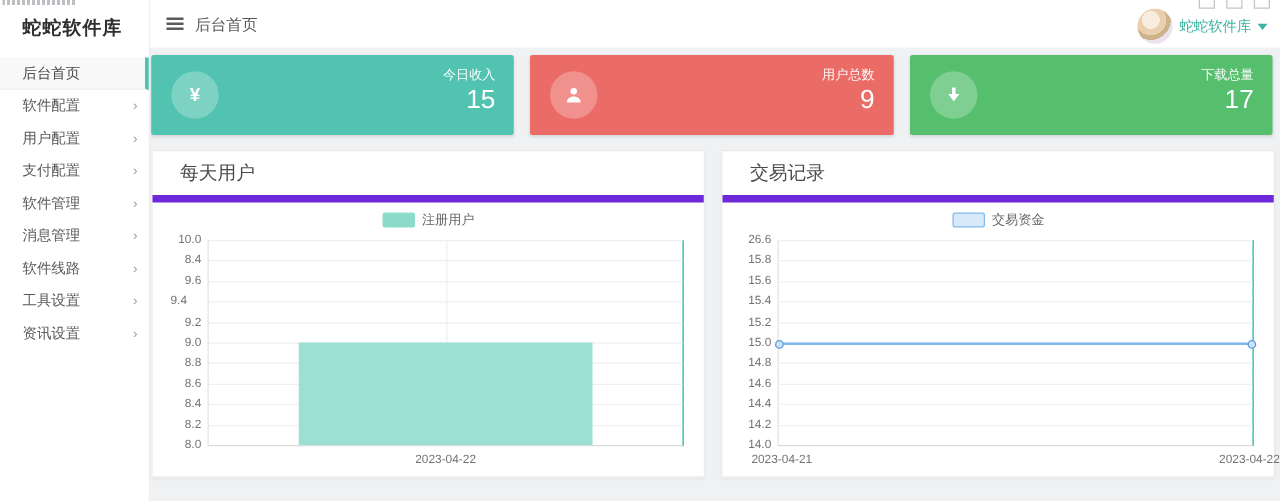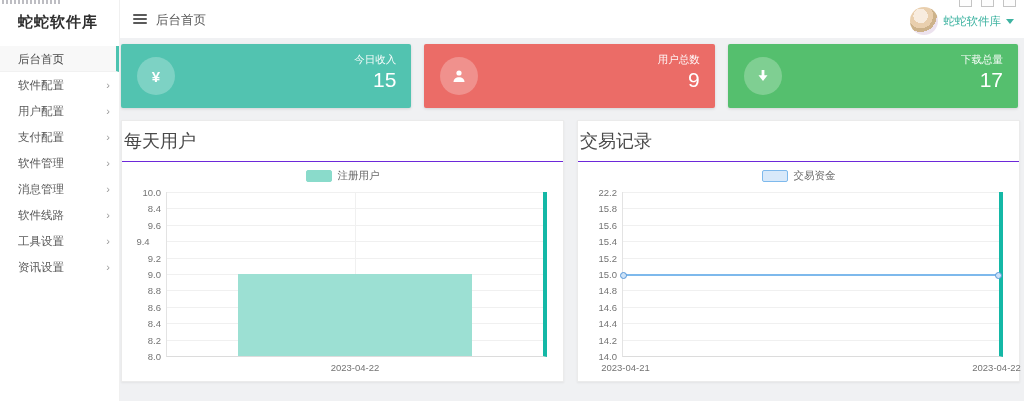--- a/index.html
+++ b/index.html
@@ -42,27 +42,27 @@
         background:rgba(255,255,255,.25);display:flex;align-items:center;justify-content:center;
         color:#fff;font-size:16px;font-weight:bold;}
   .card .meta{position:absolute;right:15px;top:9px;text-align:right;color:#fff;}
   .card .meta .lbl{font-size:10.5px;opacity:.95;}
   .card .meta .val{font-size:21px;line-height:1.25;}
 
   
   .panels-row{position:absolute;left:121px;right:4px;top:120px;bottom:19px;display:flex;gap:13px;}
   .panel{flex:1;background:#fff;border:1px solid #ebebeb;box-shadow:0 1px 2px rgba(0,0,0,.06);
          box-sizing:border-box;display:flex;flex-direction:column;}
-  .panel-title{padding:8px 2px;font-size:18px;color:#4a4a4a;border-bottom:1px solid #6d28d9;}
+  .panel-title{padding:8px 22px;font-size:15px;color:#4a4a4a;border-bottom:6px solid #6d28d9;}
   .chart-area{position:relative;flex:1;}
   .legend{position:absolute;top:7px;left:0;right:0;display:flex;justify-content:center;align-items:center;gap:6px;}
   .legend .sw{width:26px;height:12px;border-radius:2px;box-sizing:border-box;}
   .legend .lg-lbl{font-size:10.5px;color:#666;}
   .plot{position:absolute;left:44px;right:16px;top:30px;bottom:24px;
-        border-left:1px solid #e3e3e3;border-bottom:1px solid #dcdcdc;border-right:4px solid #14b8a6;}
+        border-left:1px solid #e3e3e3;border-bottom:1px solid #dcdcdc;border-right:1px solid #14b8a6;}
   .gridline{position:absolute;left:0;right:0;height:0;border-top:1px solid #f0f0f0;}
   .vline{position:absolute;top:0;bottom:0;left:50%;width:0;border-left:1px solid #f0f0f0;}
   .ytick{position:absolute;left:-42px;width:36px;text-align:right;font-size:9.5px;color:#737373;
          transform:translateY(-50%);}
   .xtick{position:absolute;bottom:-17px;font-size:9.5px;color:#737373;white-space:nowrap;text-align:right;}
   .bar{position:absolute;bottom:0;}
   .dline{position:absolute;left:0;right:0;height:0;border-top:2px solid #7eb9ec;}
   .marker{position:absolute;top:-4px;width:5px;height:5px;border-radius:50%;box-sizing:content-box;border:1px solid #5898d8;}
 </style>
 </head>
@@ -179,21 +179,21 @@
     </div>
     <div class="panel">
       <div class="panel-title">交易记录</div>
       <div class="chart-area">
           <div class="legend">
             <span class="sw" style="background: rgb(216, 233, 250); border: 1px solid rgb(126, 185, 236);"></span>
             <span class="lg-lbl">交易资金</span>
           </div>
           <div class="plot">
             <div class="gridline" style="top: 0%;"></div>
-            <div class="ytick" style="top: 0%;">22.2</div>
+            <div class="ytick" style="top: 0%;">26.6</div>
             <div class="gridline" style="top: 10%;"></div>
             <div class="ytick" style="top: 10%;">15.8</div>
             <div class="gridline" style="top: 20%;"></div>
             <div class="ytick" style="top: 20%;">15.6</div>
             <div class="gridline" style="top: 30%;"></div>
             <div class="ytick" style="top: 30%;">15.4</div>
             <div class="gridline" style="top: 40%;"></div>
             <div class="ytick" style="top: 40%;">15.2</div>
             <div class="gridline" style="top: 50%;"></div>
             <div class="ytick" style="top: 50%;">15.0</div>

